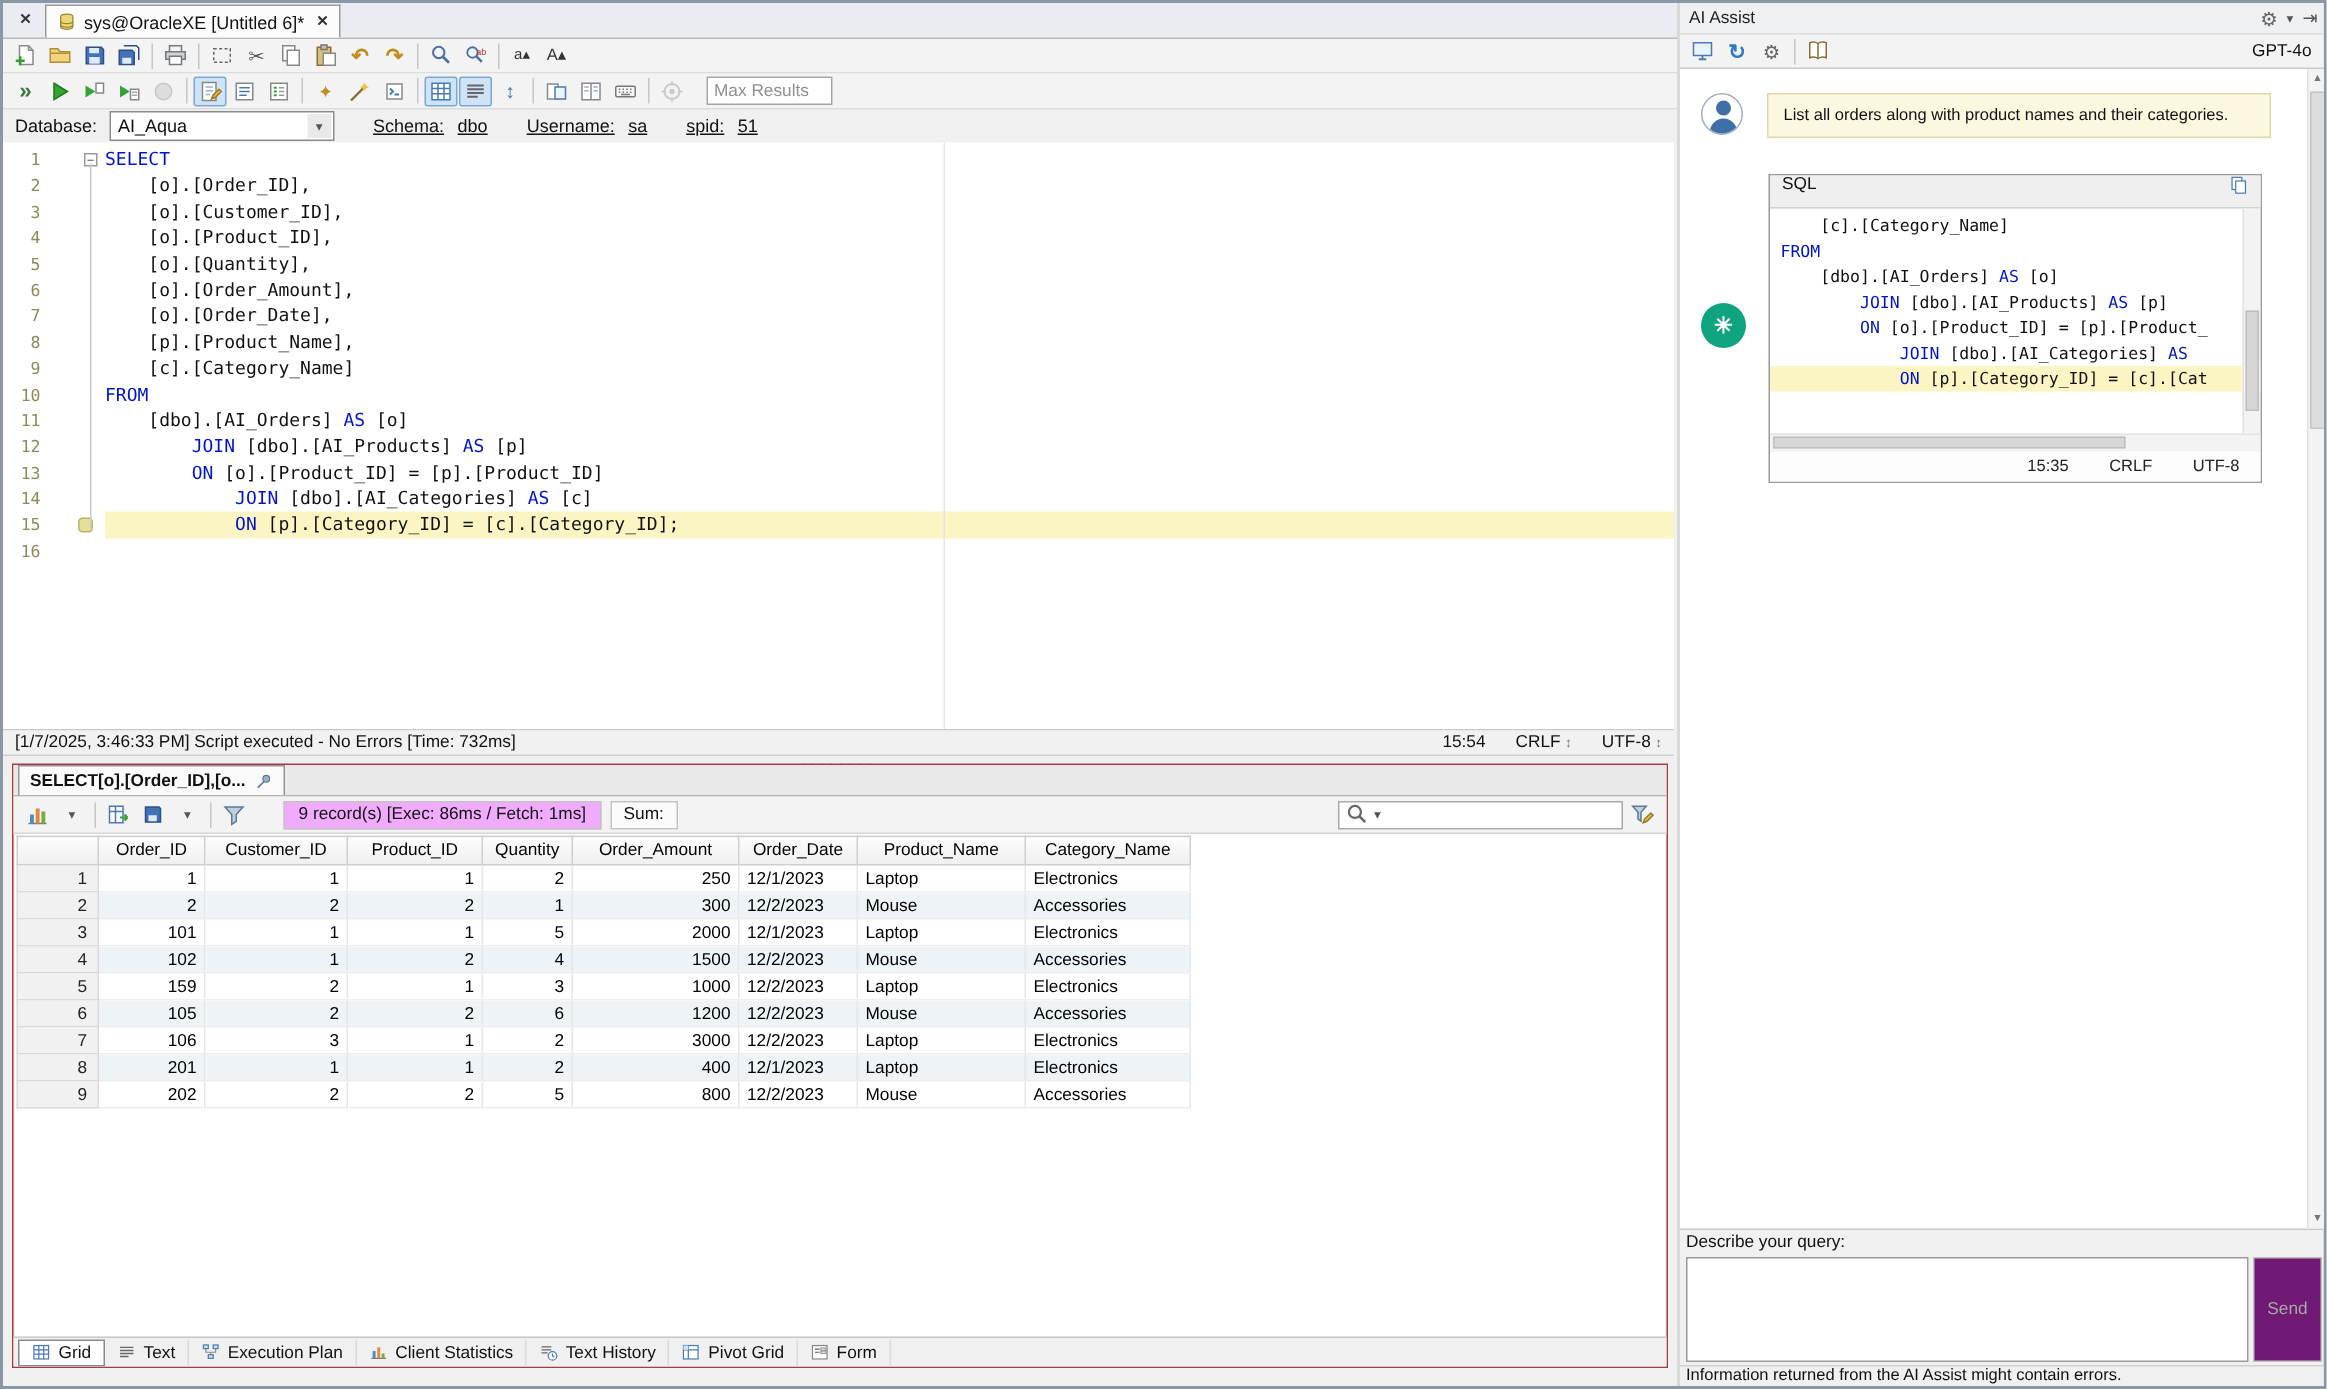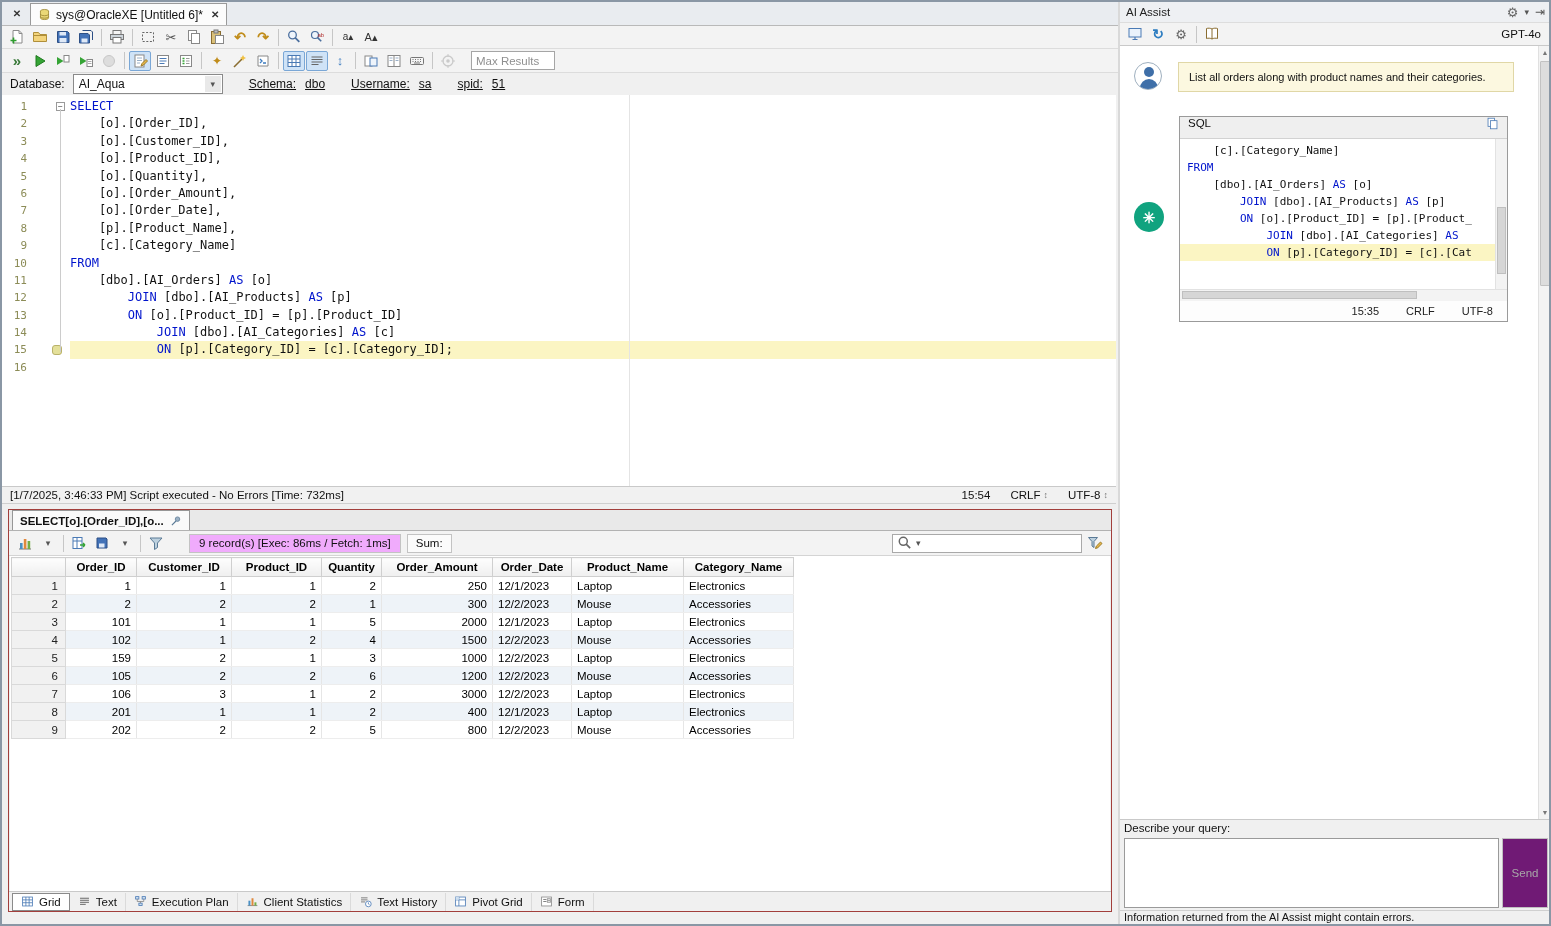--- a/index.html
+++ b/index.html
@@ -62,21 +62,21 @@
 .res-toolbar{position:absolute;left:0;top:21px;width:100%;height:25px;background:#f3f3f3;border-bottom:1px solid #d4d4d4;display:flex;align-items:center;gap:2px;padding:0 5px;}
 .rec-box{height:19px;margin-left:20px;border:1px solid #c3c3c3;background:#f0abfc;display:flex;align-items:center;padding:0 9px;font-size:11.5px;color:#111;}
 .sum-box{height:19px;margin-left:4px;border:1px solid #c3c3c3;background:#fbfbfb;display:flex;align-items:center;padding:0 8px;font-size:11.5px;color:#111;}
 .flex-spacer{flex:1;}
 .searchbox{width:190px;height:19px;border:1px solid #a9a9a9;background:#fff;display:flex;align-items:center;gap:3px;padding:0 4px;}
 .searchbox input{flex:1;border:none;outline:none;font-size:11.5px;min-width:0;font-family:"Liberation Sans",sans-serif;}
 
 .grid-area{position:absolute;left:1px;top:46px;right:1px;bottom:20px;background:#fff;overflow:hidden;}
 table.grid{border-collapse:collapse;margin:1px 0 0 1px;font-size:11.5px;table-layout:fixed;}
 table.grid th,table.grid td{overflow:hidden;white-space:nowrap;}
-table.grid thead th{height:19px;background:linear-gradient(#fdfdfd,#efefef);border:1px solid #cfcfcf;font-weight:bold;color:#000;text-align:center;padding:0 4px;}
+table.grid thead th{height:19px;background:linear-gradient(#fdfdfd,#efefef);border:1px solid #cfcfcf;font-weight:normal;color:#000;text-align:center;padding:0 4px;}
 table.grid td{height:18px;border-right:1px solid #e6e6e6;border-bottom:1px solid #ededed;padding:0 5px;color:#000;background:#fff;}
 table.grid tbody tr.even td{background:#eef3f8;}
 table.grid td.al-r{text-align:right;}
 table.grid td.al-l{text-align:left;}
 table.grid tbody th.rn{background:#f1f1f1;border:1px solid #d9d9d9;font-weight:normal;text-align:right;padding:0 7px;color:#222;}
 
 .bottom-tabs{position:absolute;left:0;bottom:0;width:100%;height:20px;background:#f0f0f0;border-top:1px solid #c9c9c9;display:flex;align-items:center;padding-left:3px;font-size:11.5px;}
 .btab{height:18px;display:flex;align-items:center;gap:5px;padding:0 8px;color:#111;border-right:1px solid #dadada;}
 .btab.sel{background:#fff;border:1px solid #8a8a8a;}
 

